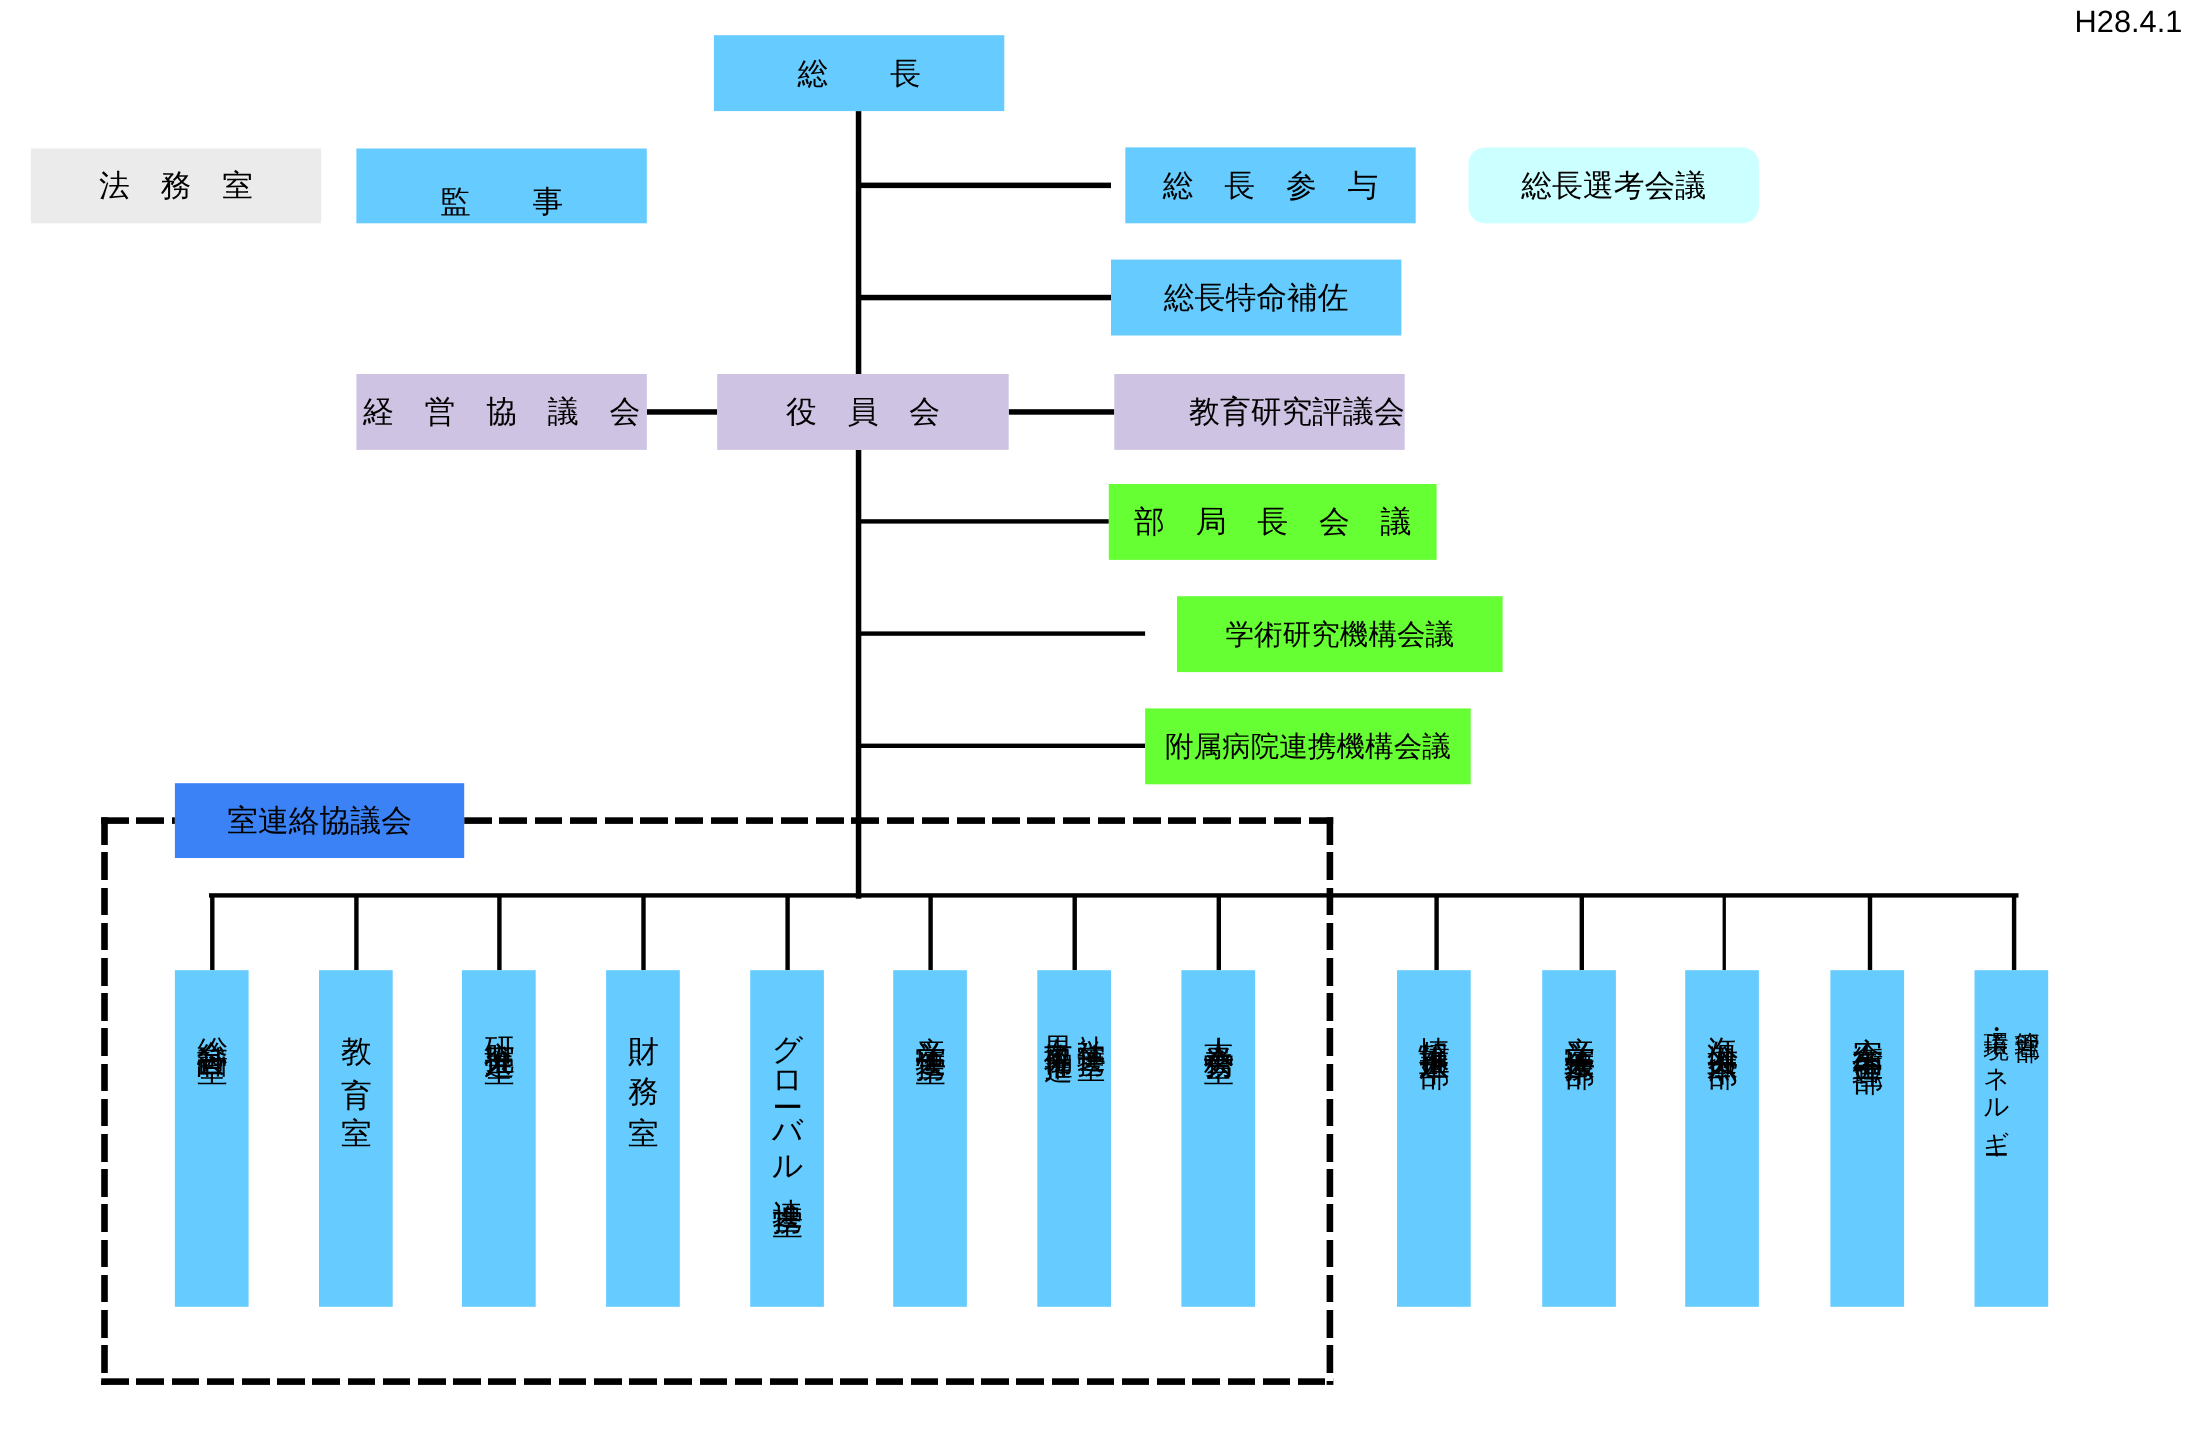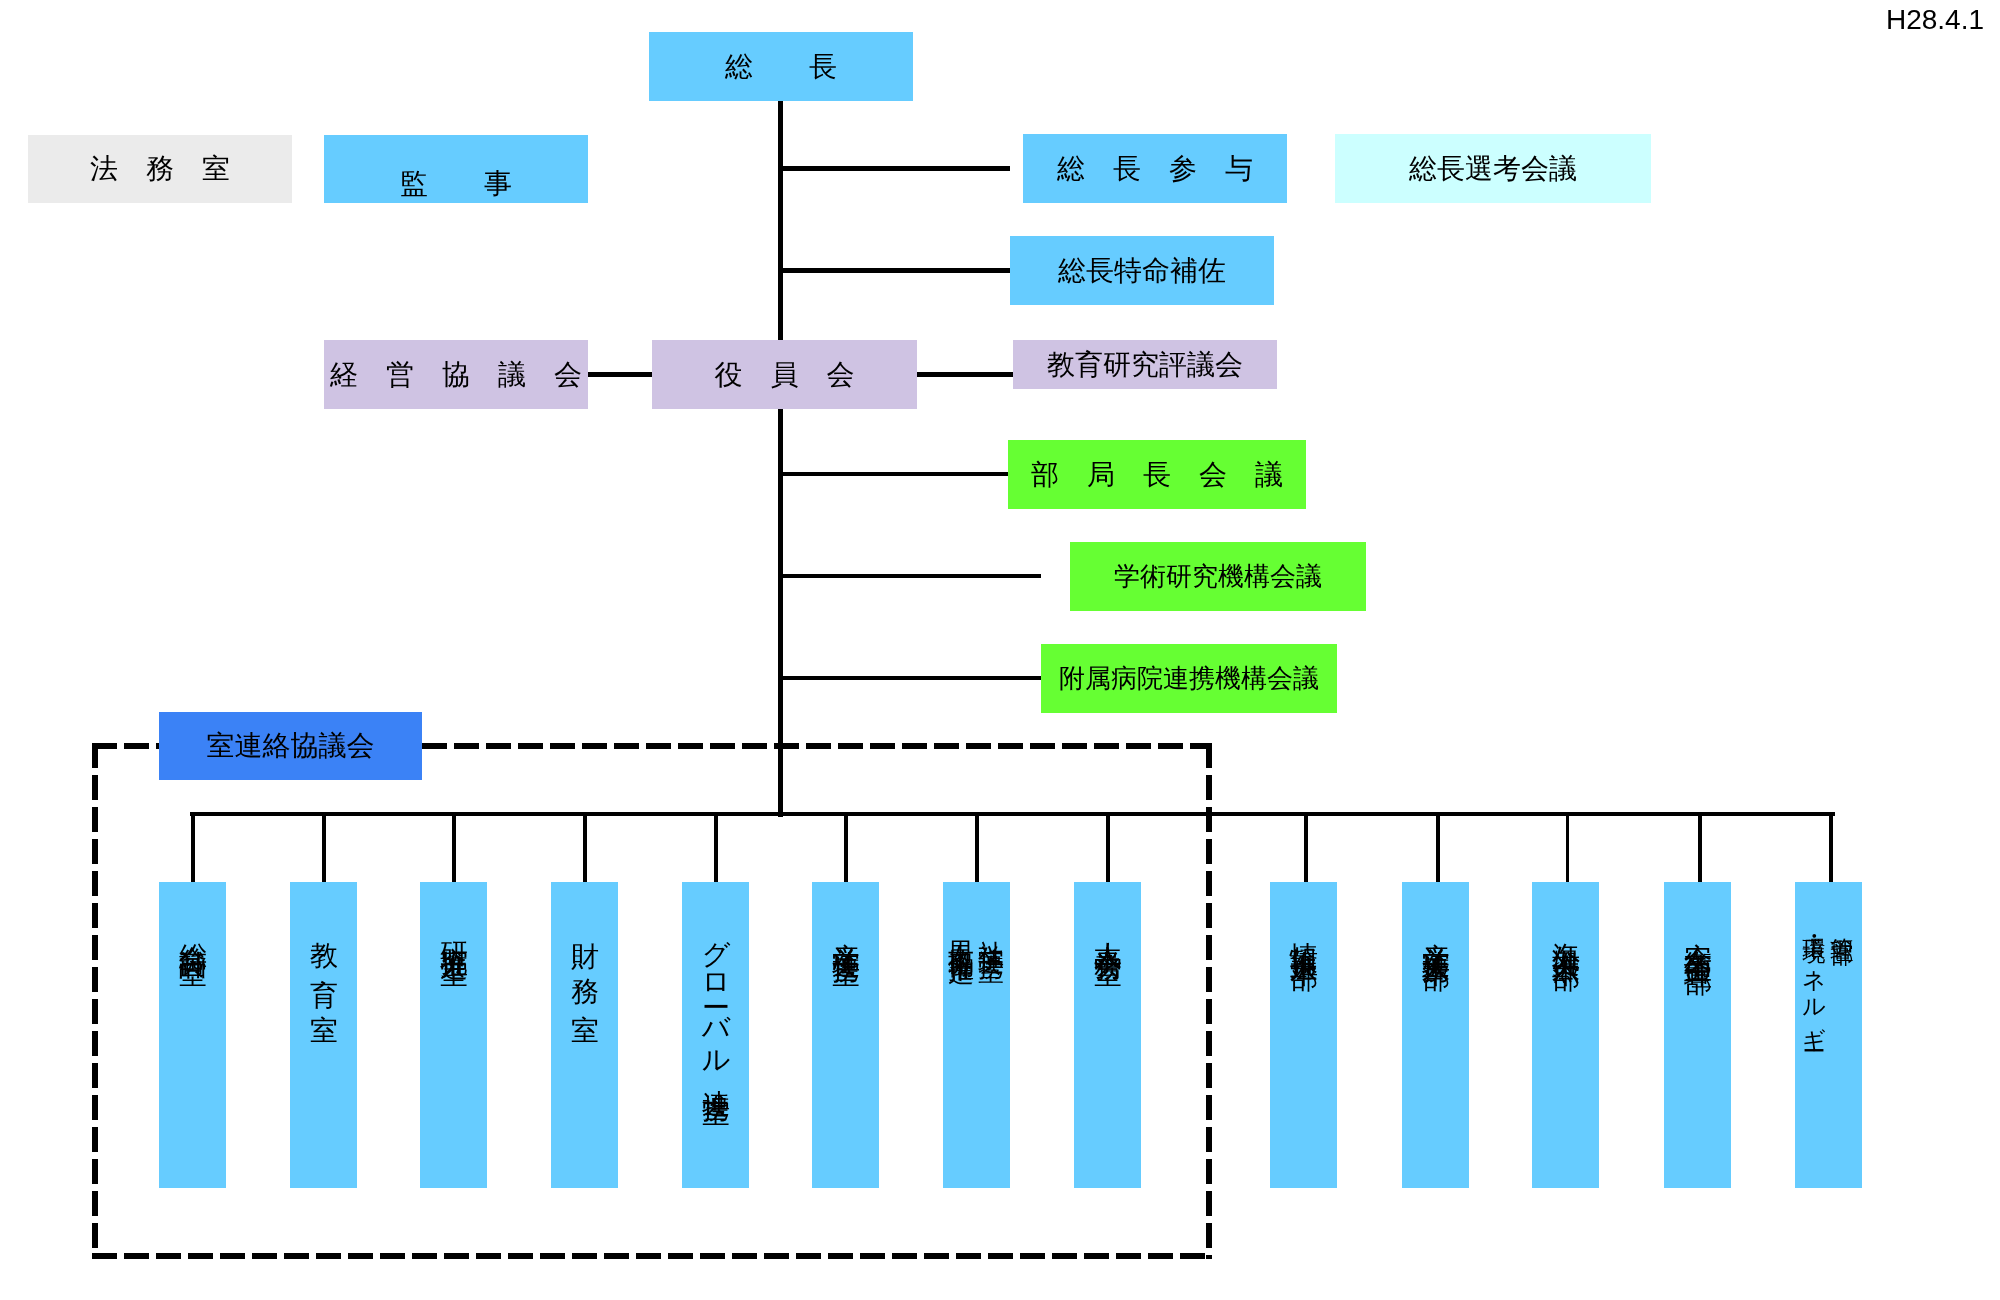--- a/index.html
+++ b/index.html
@@ -65,33 +65,33 @@
 </div>
 <div class="box grey1" style="left:28px; top:135px; width:264px; height:68px;">
   <span>法　務　室</span>
 </div>
 <div class="box blue" style="left:324px; top:135px; width:264px; height:68px;align-items:flex-end;">
   <span>監　　事</span>
 </div>
 <div class="box blue" style="left:1010px; top:134px; width:264px; height:69px;margin-left:13px;">
   <span>総　長　参　与</span>
 </div>
-<div class="box cyan" style="left:1335px; top:134px; width:316px; height:69px;">
+<div class="box cyan" style="left:1335px; top:134px; width:264px; height:69px;border-radius:15px;">
   <span>総長選考会議</span>
 </div>
 <div class="box blue" style="left:1010px; top:236px; width:264px; height:69px;">
   <span>総長特命補佐</span>
 </div>
 <div class="box purple" style="left:324px; top:340px; width:264px; height:69px;">
   <span>経　営　協　議　会</span>
 </div>
 <div class="box purple" style="left:652px; top:340px; width:265px; height:69px;">
   <span>役　員　会</span>
 </div>
-<div class="box purple" style="left:1013px; top:340px; width:264px; height:49px;">
+<div class="box purple" style="left:1013px; top:340px; width:264px; height:69px;justify-content:flex-end;">
   <span>教育研究評議会</span>
 </div>
 <div class="box green" style="left:1008px; top:440px; width:298px; height:69px;text-align:right;">
   <span>部　局　長　会　議</span>
 </div>
 <div class="box green" style="left:1041px; top:542px; width:296px; height:69px; font-size:26px;margin-left:29px;">
   <span>学術研究機構会議</span>
 </div>
 <div class="box green" style="left:1041px; top:644px; width:296px; height:69px; font-size:26px;">
   <span>附属病院連携機構会議</span>

